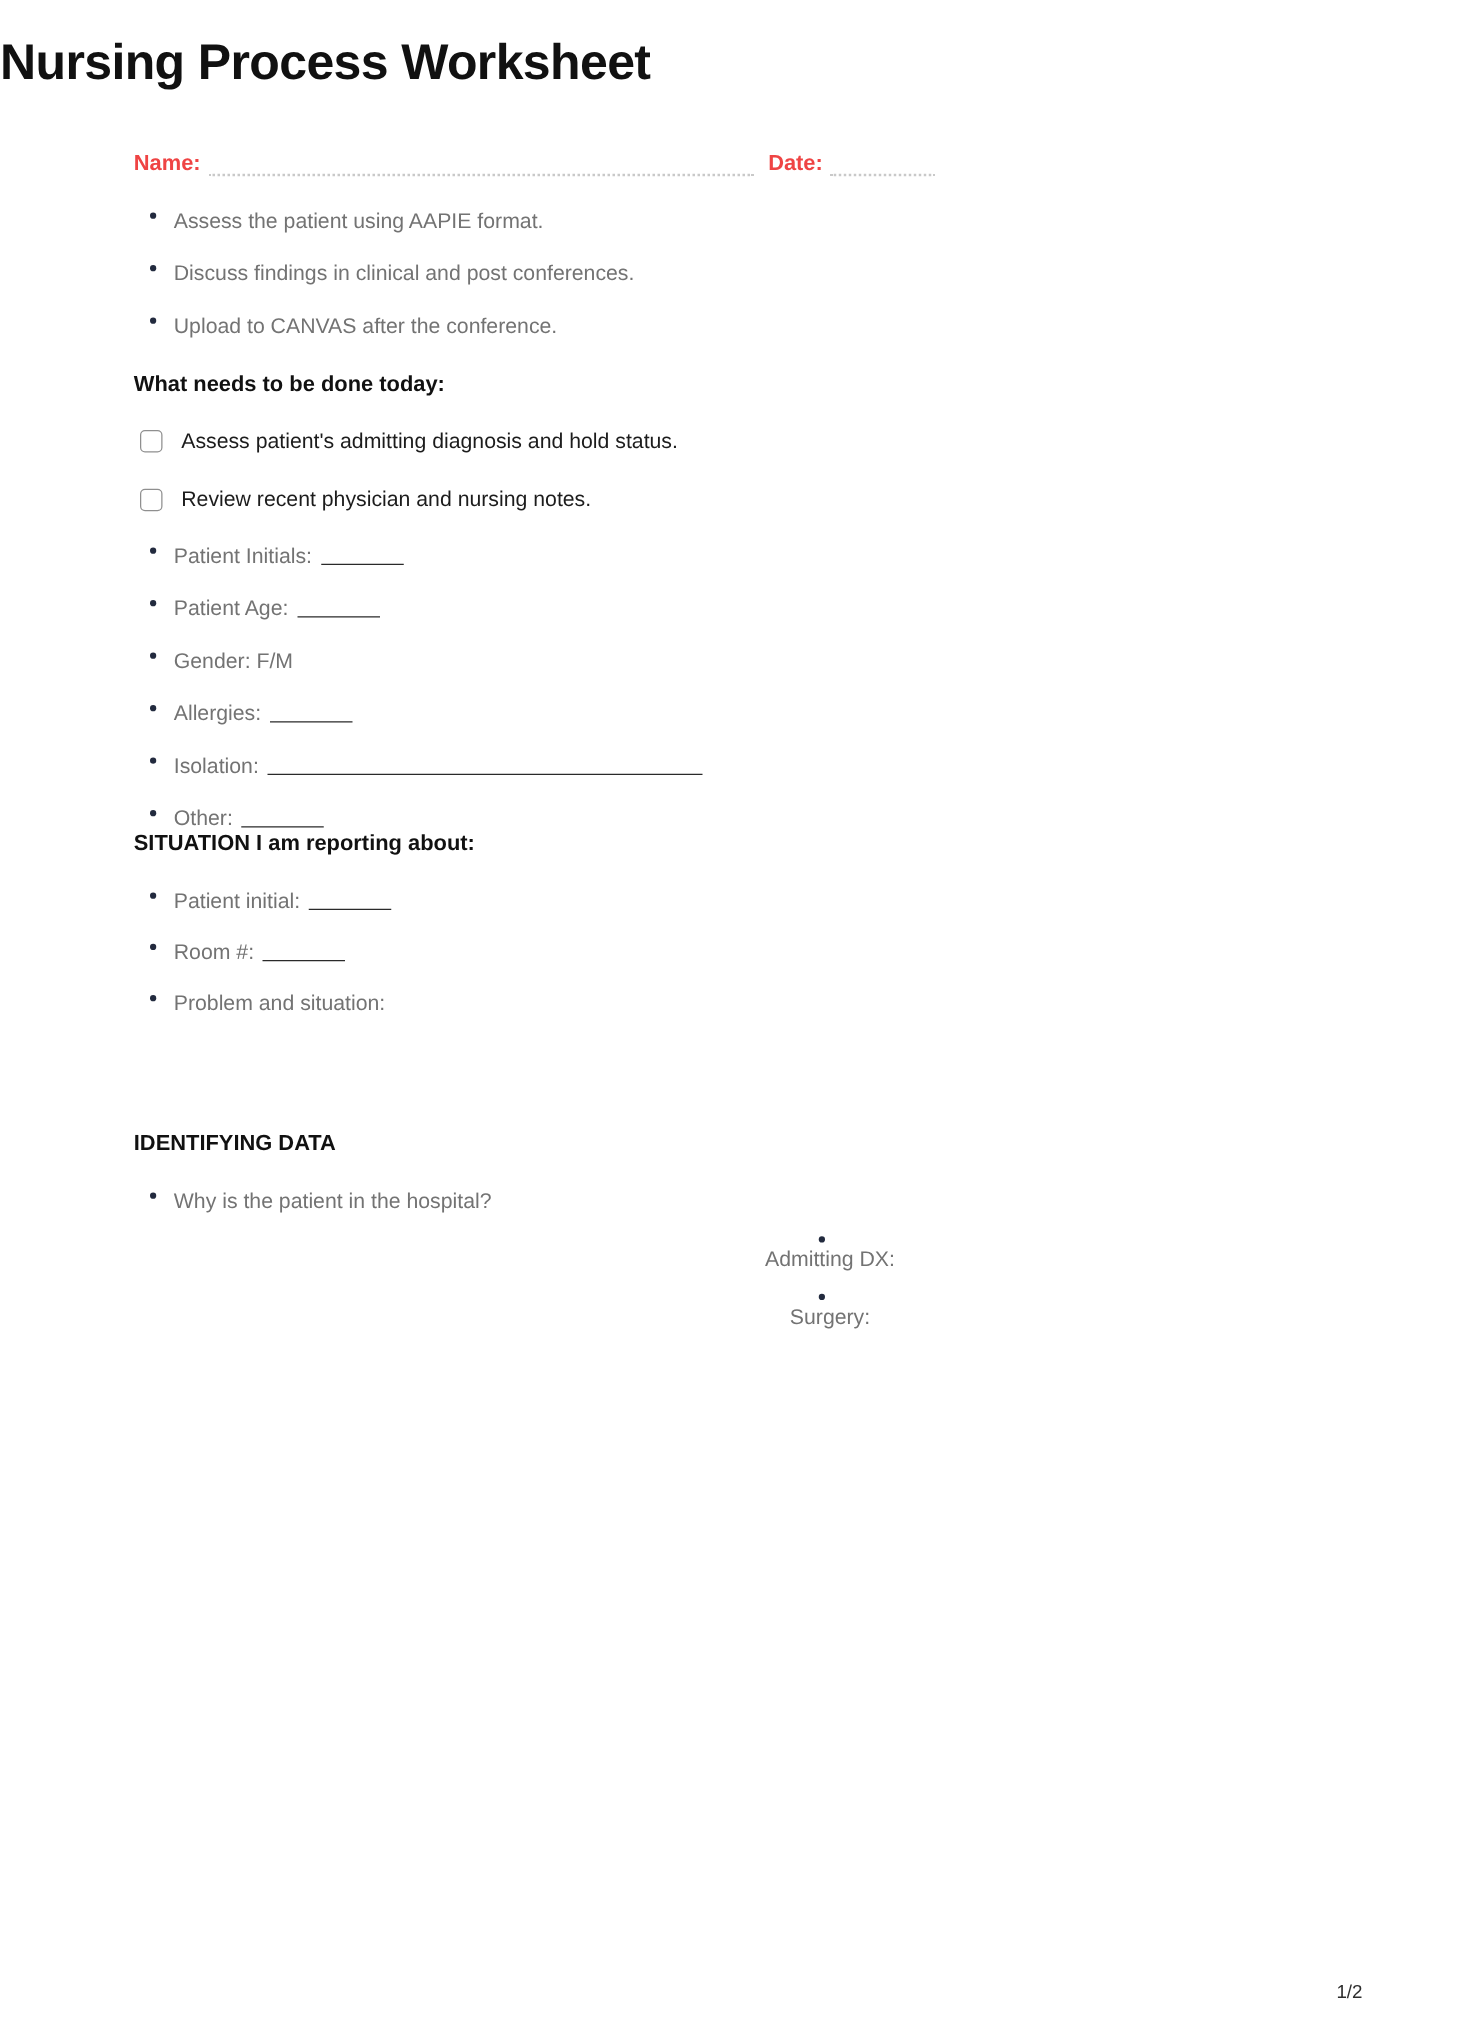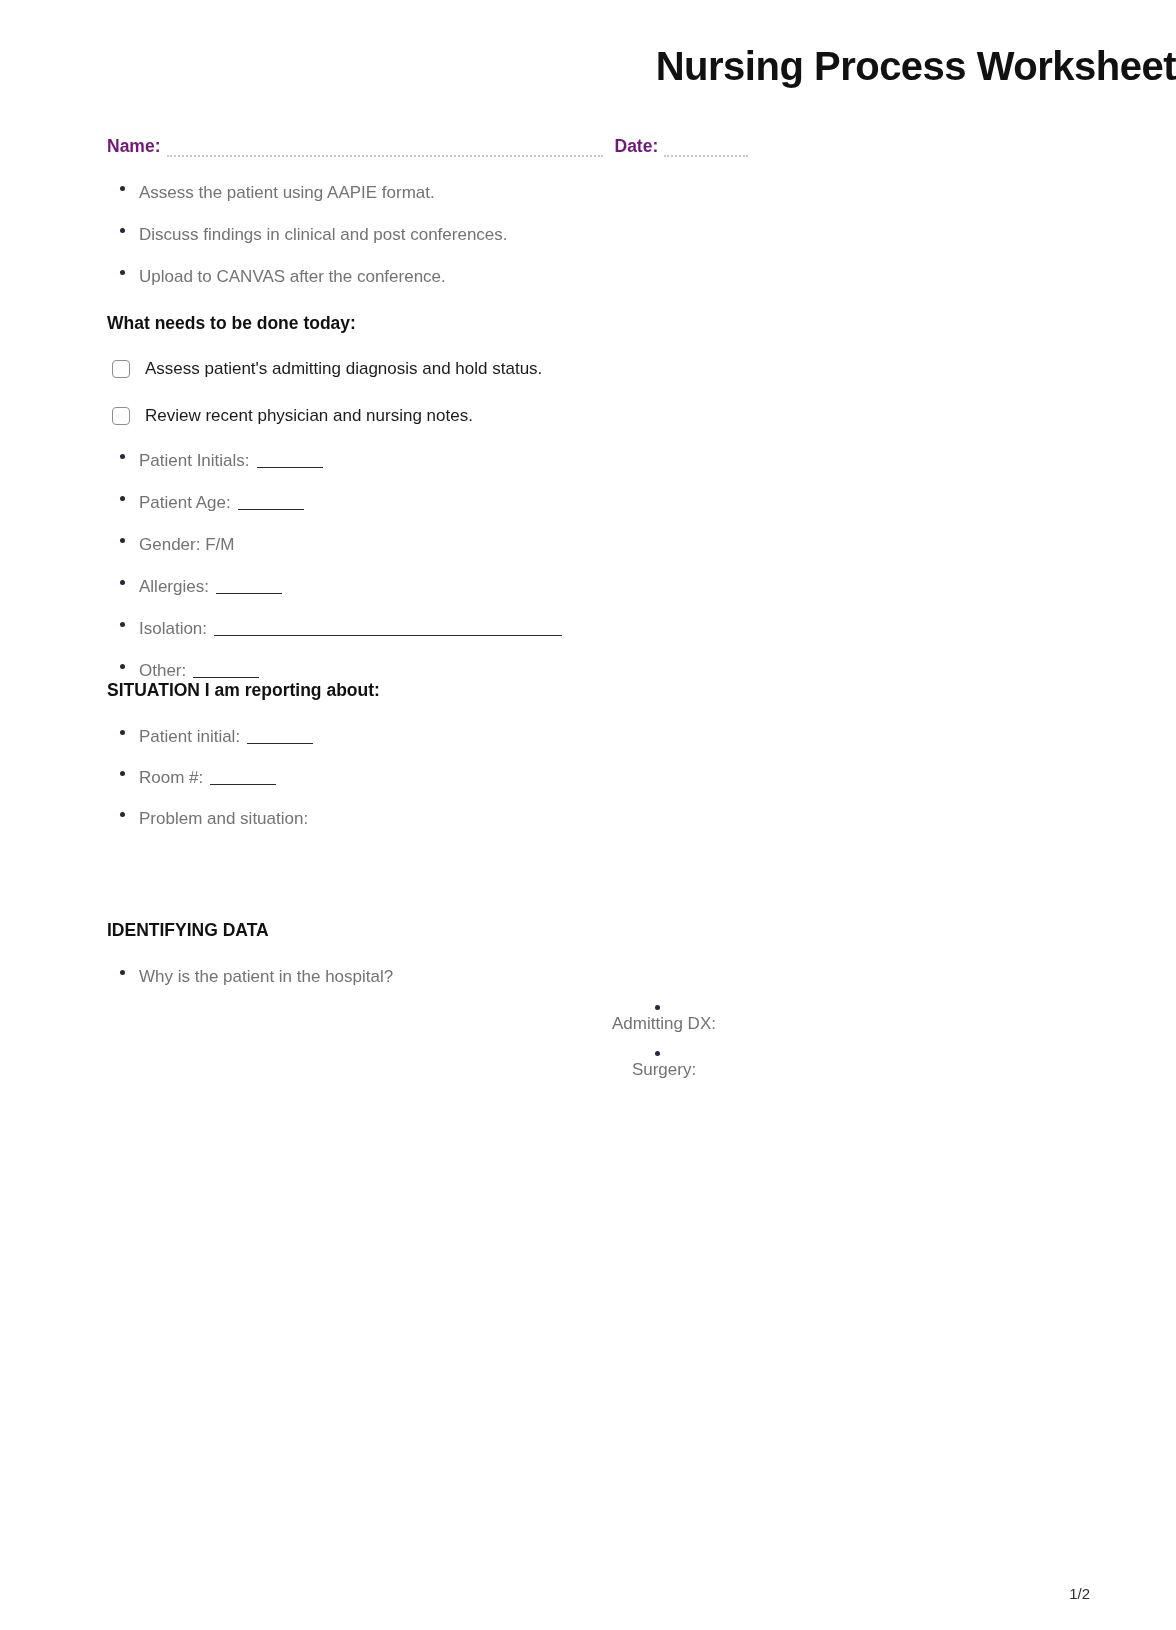--- a/index.html
+++ b/index.html
@@ -7,34 +7,34 @@
     position:relative;
     width:1176px;
     height:1630px;
     background:#ffffff;
     font-family:"Liberation Sans","DejaVu Sans",sans-serif;
     color:#1c1c1c;
     overflow:hidden;
   }
   .doc-title{
     margin:0;
-    padding-top:44px;
-    text-align:right;
+    padding-top:28px;
+    text-align:left;
     font-size:40px;
     font-weight:bold;
     color:#111111;
     letter-spacing:-0.5px;
   }
   .name-date-row{
     display:flex;
     align-items:flex-end;
     margin:46px 90px 0 107px;
     font-size:17.5px;
     font-weight:bold;
-    color:#701a75;
+    color:#ef4444;
   }
   .dotted-field{
     border-bottom:2px dotted #c9c9c9;
     height:20px;
     margin-left:6px;
   }
   .dotted-field.name{width:436px;}
   .dotted-field.date{width:84px;}
   .name-date-row .date-label{margin-left:12px;}
   .section-heading{

